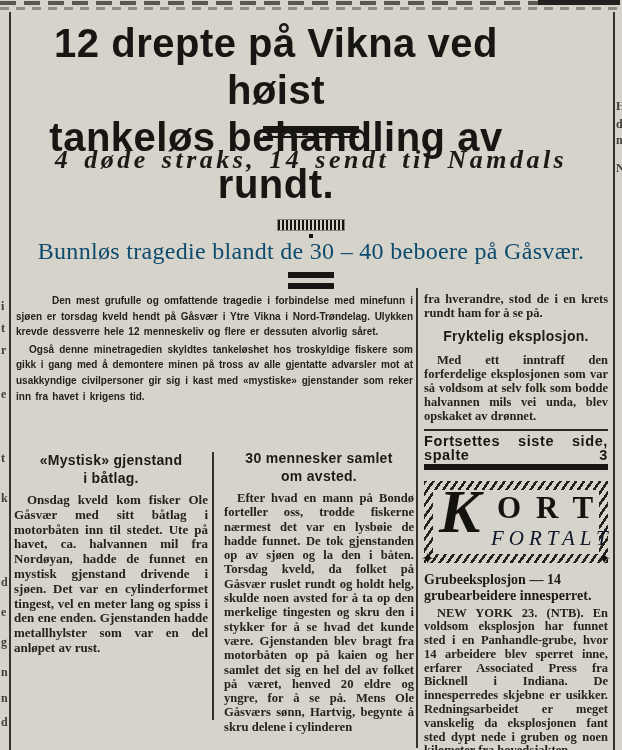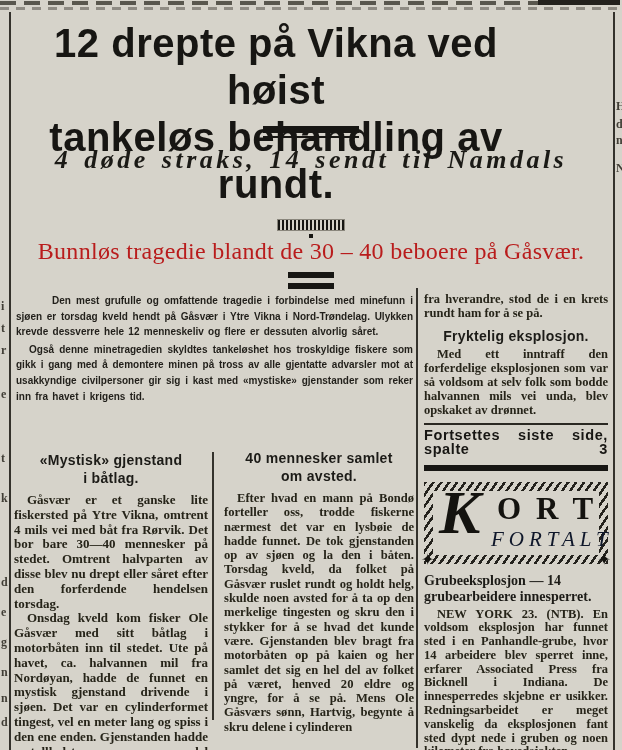--- a/index.html
+++ b/index.html
@@ -39,21 +39,21 @@
   .h2 .l1{letter-spacing:3.5px;word-spacing:3px;}
   .h2 .l2{letter-spacing:6px;word-spacing:5px;}
   .div-striped{
     position:absolute;top:220px;left:278px;width:66px;height:10px;
     background:repeating-linear-gradient(90deg,#171613 0 2px,#d6d3ca 2px 4px);
     box-shadow:0 0 0 1px #8a867c;
   }
   .div-dot{position:absolute;top:234px;left:309px;width:4px;height:4px;background:#171613;}
   .h3{
     position:absolute;top:236px;left:8px;width:606px;text-align:center;
-    font-weight:400;font-size:24px;line-height:30px;letter-spacing:.3px;color:#b91c1c;
+    font-weight:400;font-size:24px;line-height:30px;letter-spacing:.3px;color:#0c4a6e;
   }
   .div2{position:absolute;top:272px;left:288px;width:46px;}
   .div2 .bar{height:6px;background:#171613;margin-bottom:5px;}
   
   .lead{
     position:absolute;top:293px;left:16px;width:397px;
     font-family:"Liberation Sans",sans-serif;font-weight:700;
     font-size:10px;line-height:15.6px;text-align:justify;
     word-spacing:1.5px;color:#211f1a;
   }
@@ -65,27 +65,27 @@
   .col{position:absolute;font-size:13px;line-height:14.8px;text-align:justify;color:#262419;font-weight:700;}
   .col p{margin:0;}
   .col-left{top:452px;left:14px;width:194px;}
   .col-mid{top:450px;left:224px;width:190px;font-size:12.6px;line-height:14.3px;}
   .col-right{top:292px;left:424px;width:184px;font-size:12.5px;line-height:14px;}
   .subhead{
     font-family:"Liberation Sans",sans-serif;font-weight:700;
     font-size:14px;line-height:17.5px;text-align:center;letter-spacing:.3px;
     margin:0 0 6px 0;color:#1c1b17;
   }
-  .col-right .subhead{margin:8px 0 1px 0;}
+  .col-right .subhead{margin:8px 0 7px 0;}
   
   .cont-rule{height:2px;background:#2a2822;margin-top:6px;}
   .cont-notice{
     font-family:"Liberation Sans",sans-serif;font-weight:700;font-size:14.5px;
     letter-spacing:.6px;text-align:justify;text-align-last:justify;
-    margin:3px 0 9px 0;color:#171613;
+    margin:3px 0 2px 0;color:#171613;
   }
   .cont-bar{height:6px;background:#171613;}
   
   .kort-box{
     position:relative;margin-top:11px;height:82px;box-sizing:border-box;padding:9px;
     background:repeating-linear-gradient(125deg,#24221d 0 2.5px,#d6d3ca 2.5px 6.5px);
   }
   .kort-inner{position:relative;background:#d6d3ca;height:64px;}
   .kort-k{position:absolute;left:6px;top:-10px;font:700 italic 62px/62px "Liberation Serif",serif;color:#14130f;}
   .kort-ort{position:absolute;left:64px;top:2px;font:700 31px/31px "Liberation Serif",serif;letter-spacing:15px;color:#14130f;}
@@ -158,27 +158,26 @@
   <div class="lead">
     <p class="ind-lg">Den mest grufulle og omfattende tragedie i forbindelse med minefunn i sjøen er torsdag kveld hendt på Gåsvær i Ytre Vikna i Nord-Trøndelag.  Ulykken krevde dessverre hele 12 menneskeliv og flere er dessuten alvorlig såret.</p>
     <p class="ind-sm">Også denne minetragedien skyldtes tankeløshet hos troskyldige fiskere som gikk i gang med å demontere minen på tross av alle gjentatte advarsler mot at usakkyndige civilpersoner gir sig i kast med «mystiske» gjenstander som reker inn fra havet i krigens tid.</p>
   </div>
 
   <div class="col col-left">
     <div class="subhead">
       <div>«Mystisk» gjenstand</div>
       <div>i båtlag.</div>
     </div>
-    <p class="ind-sm">Gåsvær er et ganske lite fiskersted på Ytre Vikna, omtrent 4 mils vei med båt fra Rørvik.  Det bor bare 30—40 mennesker på stedet.  Omtrent halvparten av disse blev nu drept eller såret efter den forferdende hendelsen torsdag.</p>
     <p class="ind-sm">Onsdag kveld kom fisker Ole Gåsvær med sitt båtlag i motorbåten inn til stedet.  Ute på havet, ca. halvannen mil fra Nordøyan, hadde de funnet en mystisk gjenstand drivende i sjøen.  Det var en cylinderformet tingest, vel en meter lang og spiss i den ene enden.  Gjenstanden hadde metallhylster som var en del anløpet av rust.</p>
   </div>
 
   <div class="col col-mid">
     <div class="subhead">
-      <div>40 mennesker samlet</div>
+      <div>30 mennesker samlet</div>
       <div>om avsted.</div>
     </div>
     <p class="ind-sm">Efter hvad en mann på Bondø forteller oss, trodde fiskerne nærmest det var en lysbøie de hadde funnet.  De tok gjenstanden op av sjøen og la den i båten.  Torsdag kveld, da folket på Gåsvær ruslet rundt og holdt helg, skulde noen avsted for å ta op den merkelige tingesten og skru den i stykker for å se hvad det kunde være.  Gjenstanden blev bragt fra motorbåten op på kaien og her samlet det sig en hel del av folket på været, henved 20 eldre og yngre, for å se på.  Mens Ole Gåsværs sønn, Hartvig, begynte å skru delene i cylinderen</p>
   </div>
 
   <div class="col col-right">
     <p>fra hverandre,  stod de i en krets rundt ham for å se på.</p>
     <div class="subhead">Fryktelig eksplosjon.</div>
     <p class="ind-sm">Med ett inntraff den forferdelige eksplosjonen som var så voldsom at selv folk som bodde halvannen mils vei unda, blev opskaket av drønnet.</p>
     <div class="cont-rule"></div>

